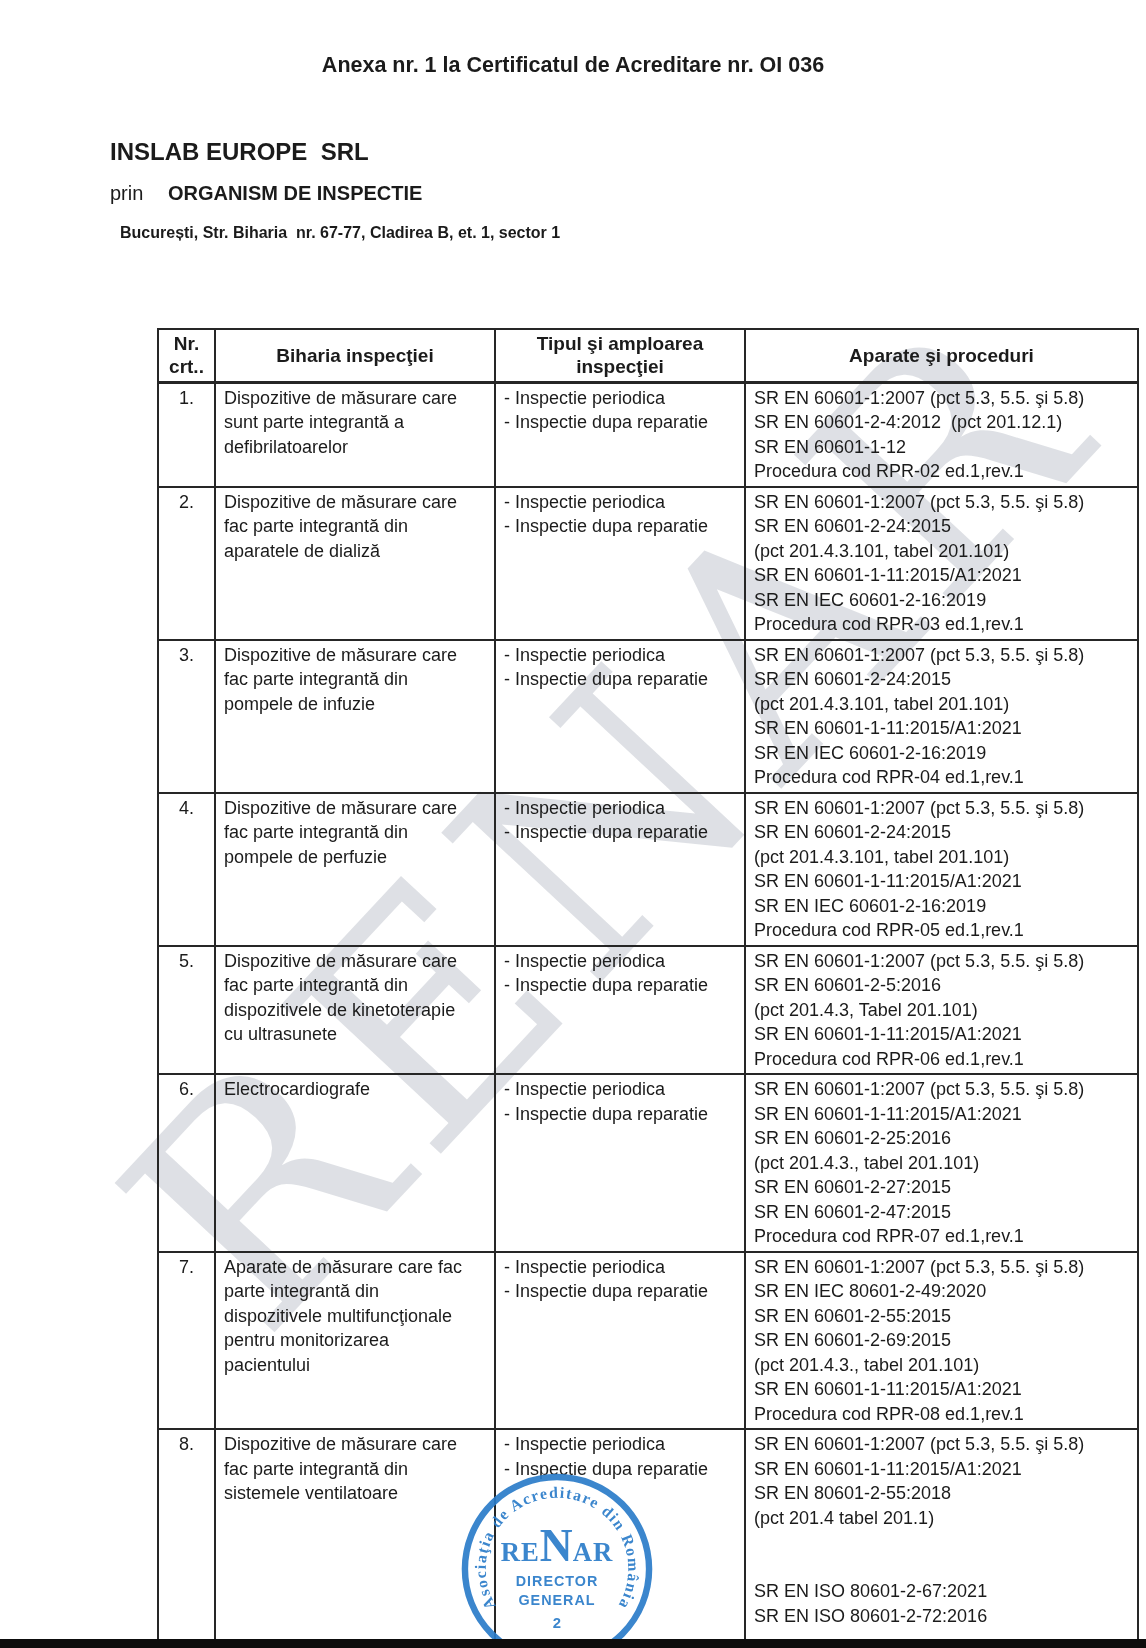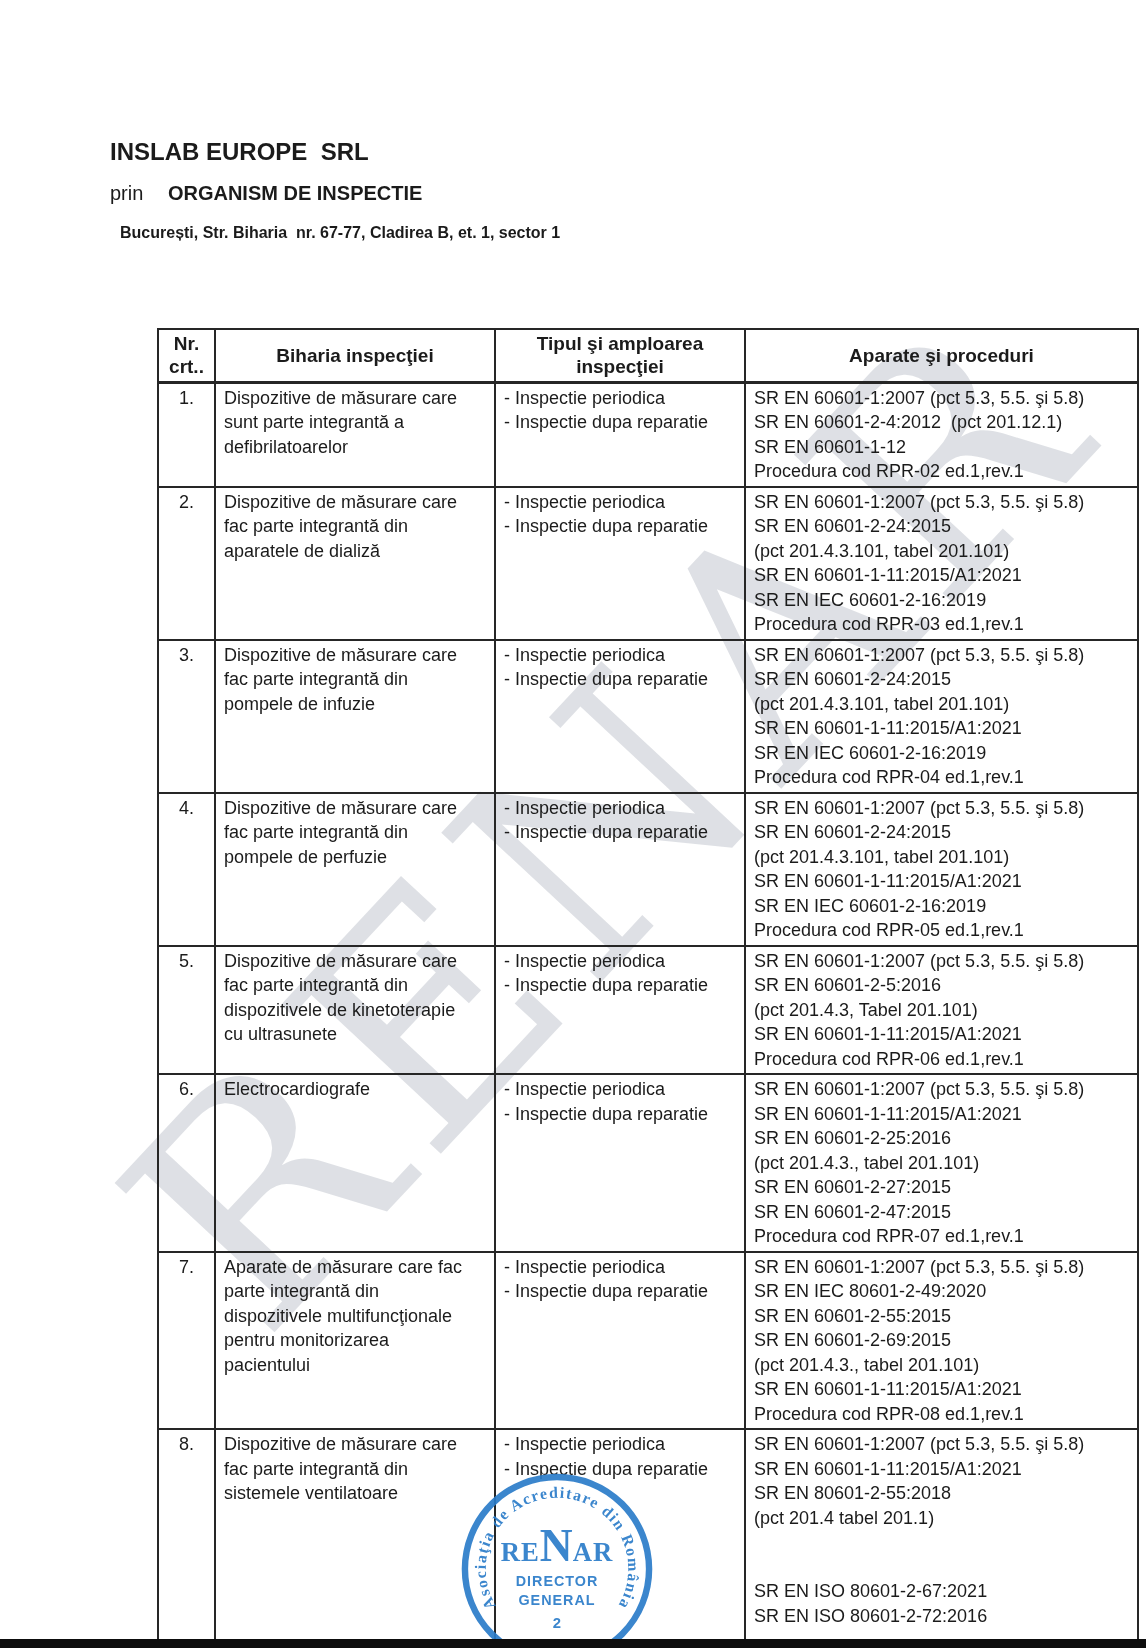--- a/index.html
+++ b/index.html
@@ -56,20 +56,21 @@
 </style>
 </head>
 <body>
 
 <div class="page">
 
   <div class="watermark">RENAR</div>
 
   <div class="doc-header">
     <div class="title-block">
+      <div class="title-line">Anexa nr. 1 la Certificatul de Acreditare nr. OI 036</div>
     </div>
     <div class="company">INSLAB EUROPE  SRL</div>
     <div class="prin-line"><span>prin </span><span class="org">ORGANISM DE INSPECTIE</span></div>
     <div class="address">București, Str. Biharia  nr. 67-77, Cladirea B, et. 1, sector 1</div>
   </div>
 
   <table class="main">
     <colgroup>
       <col style="width:57px">
         <col style="width:280px">

